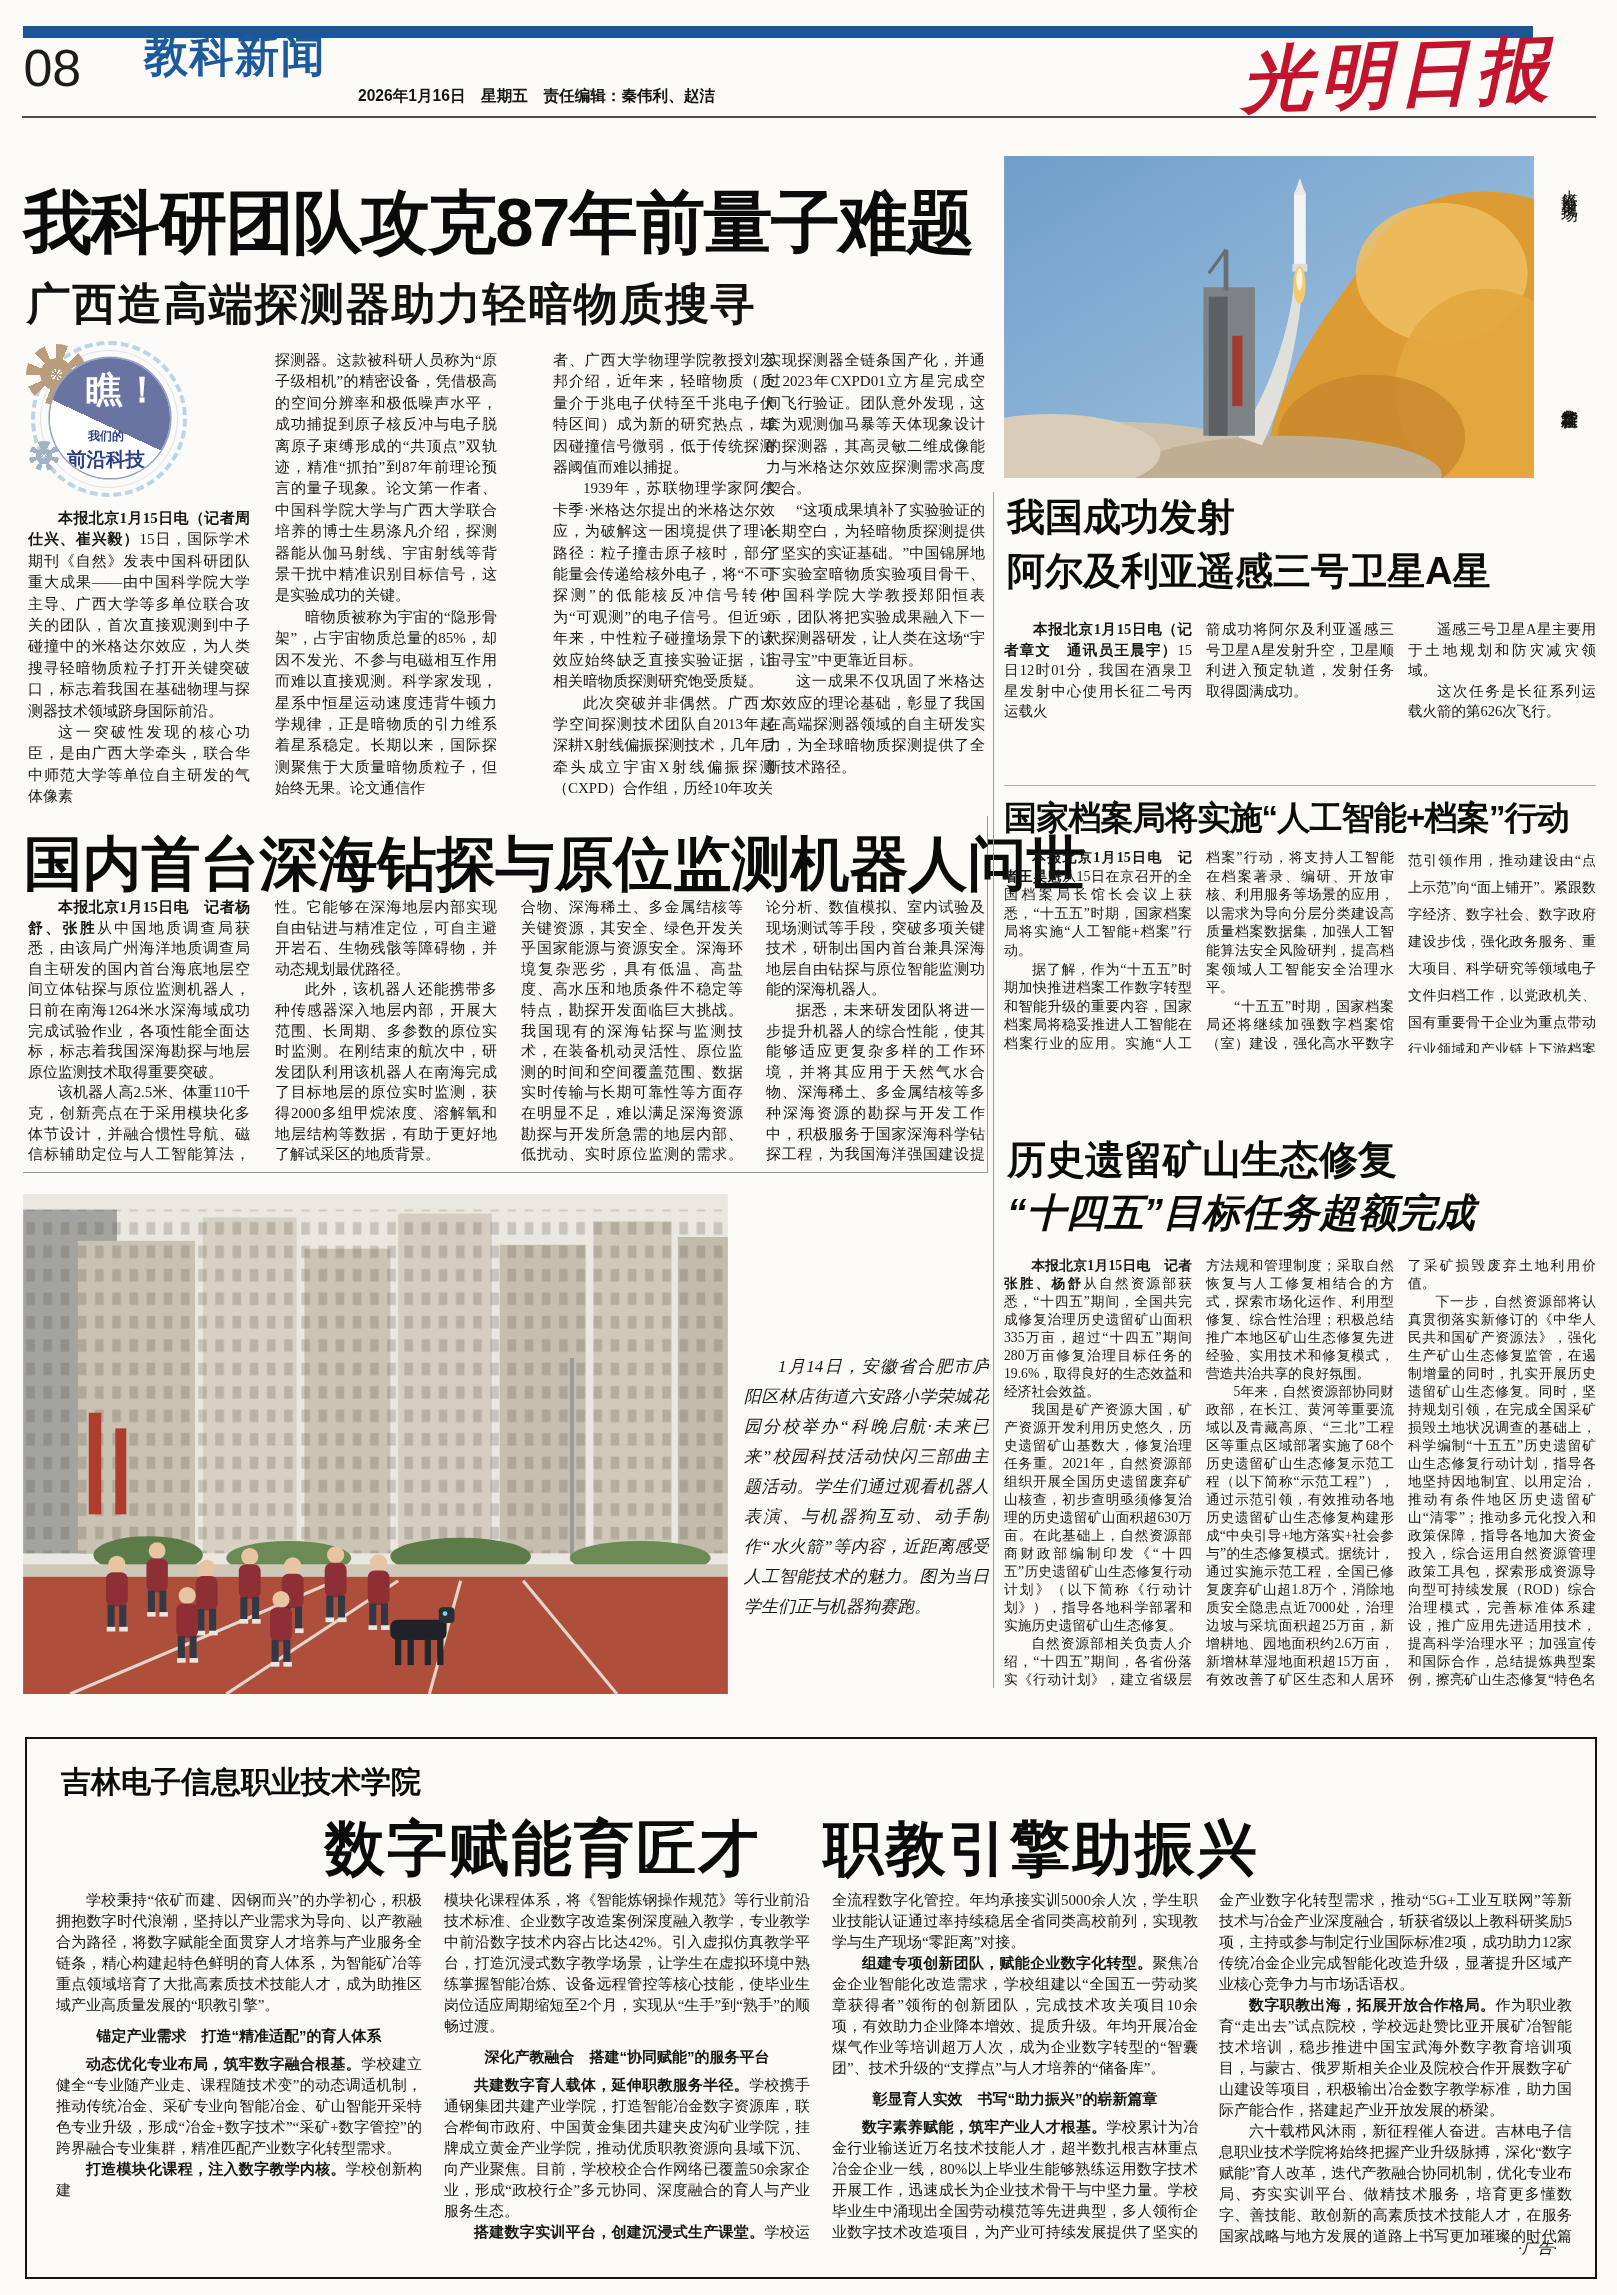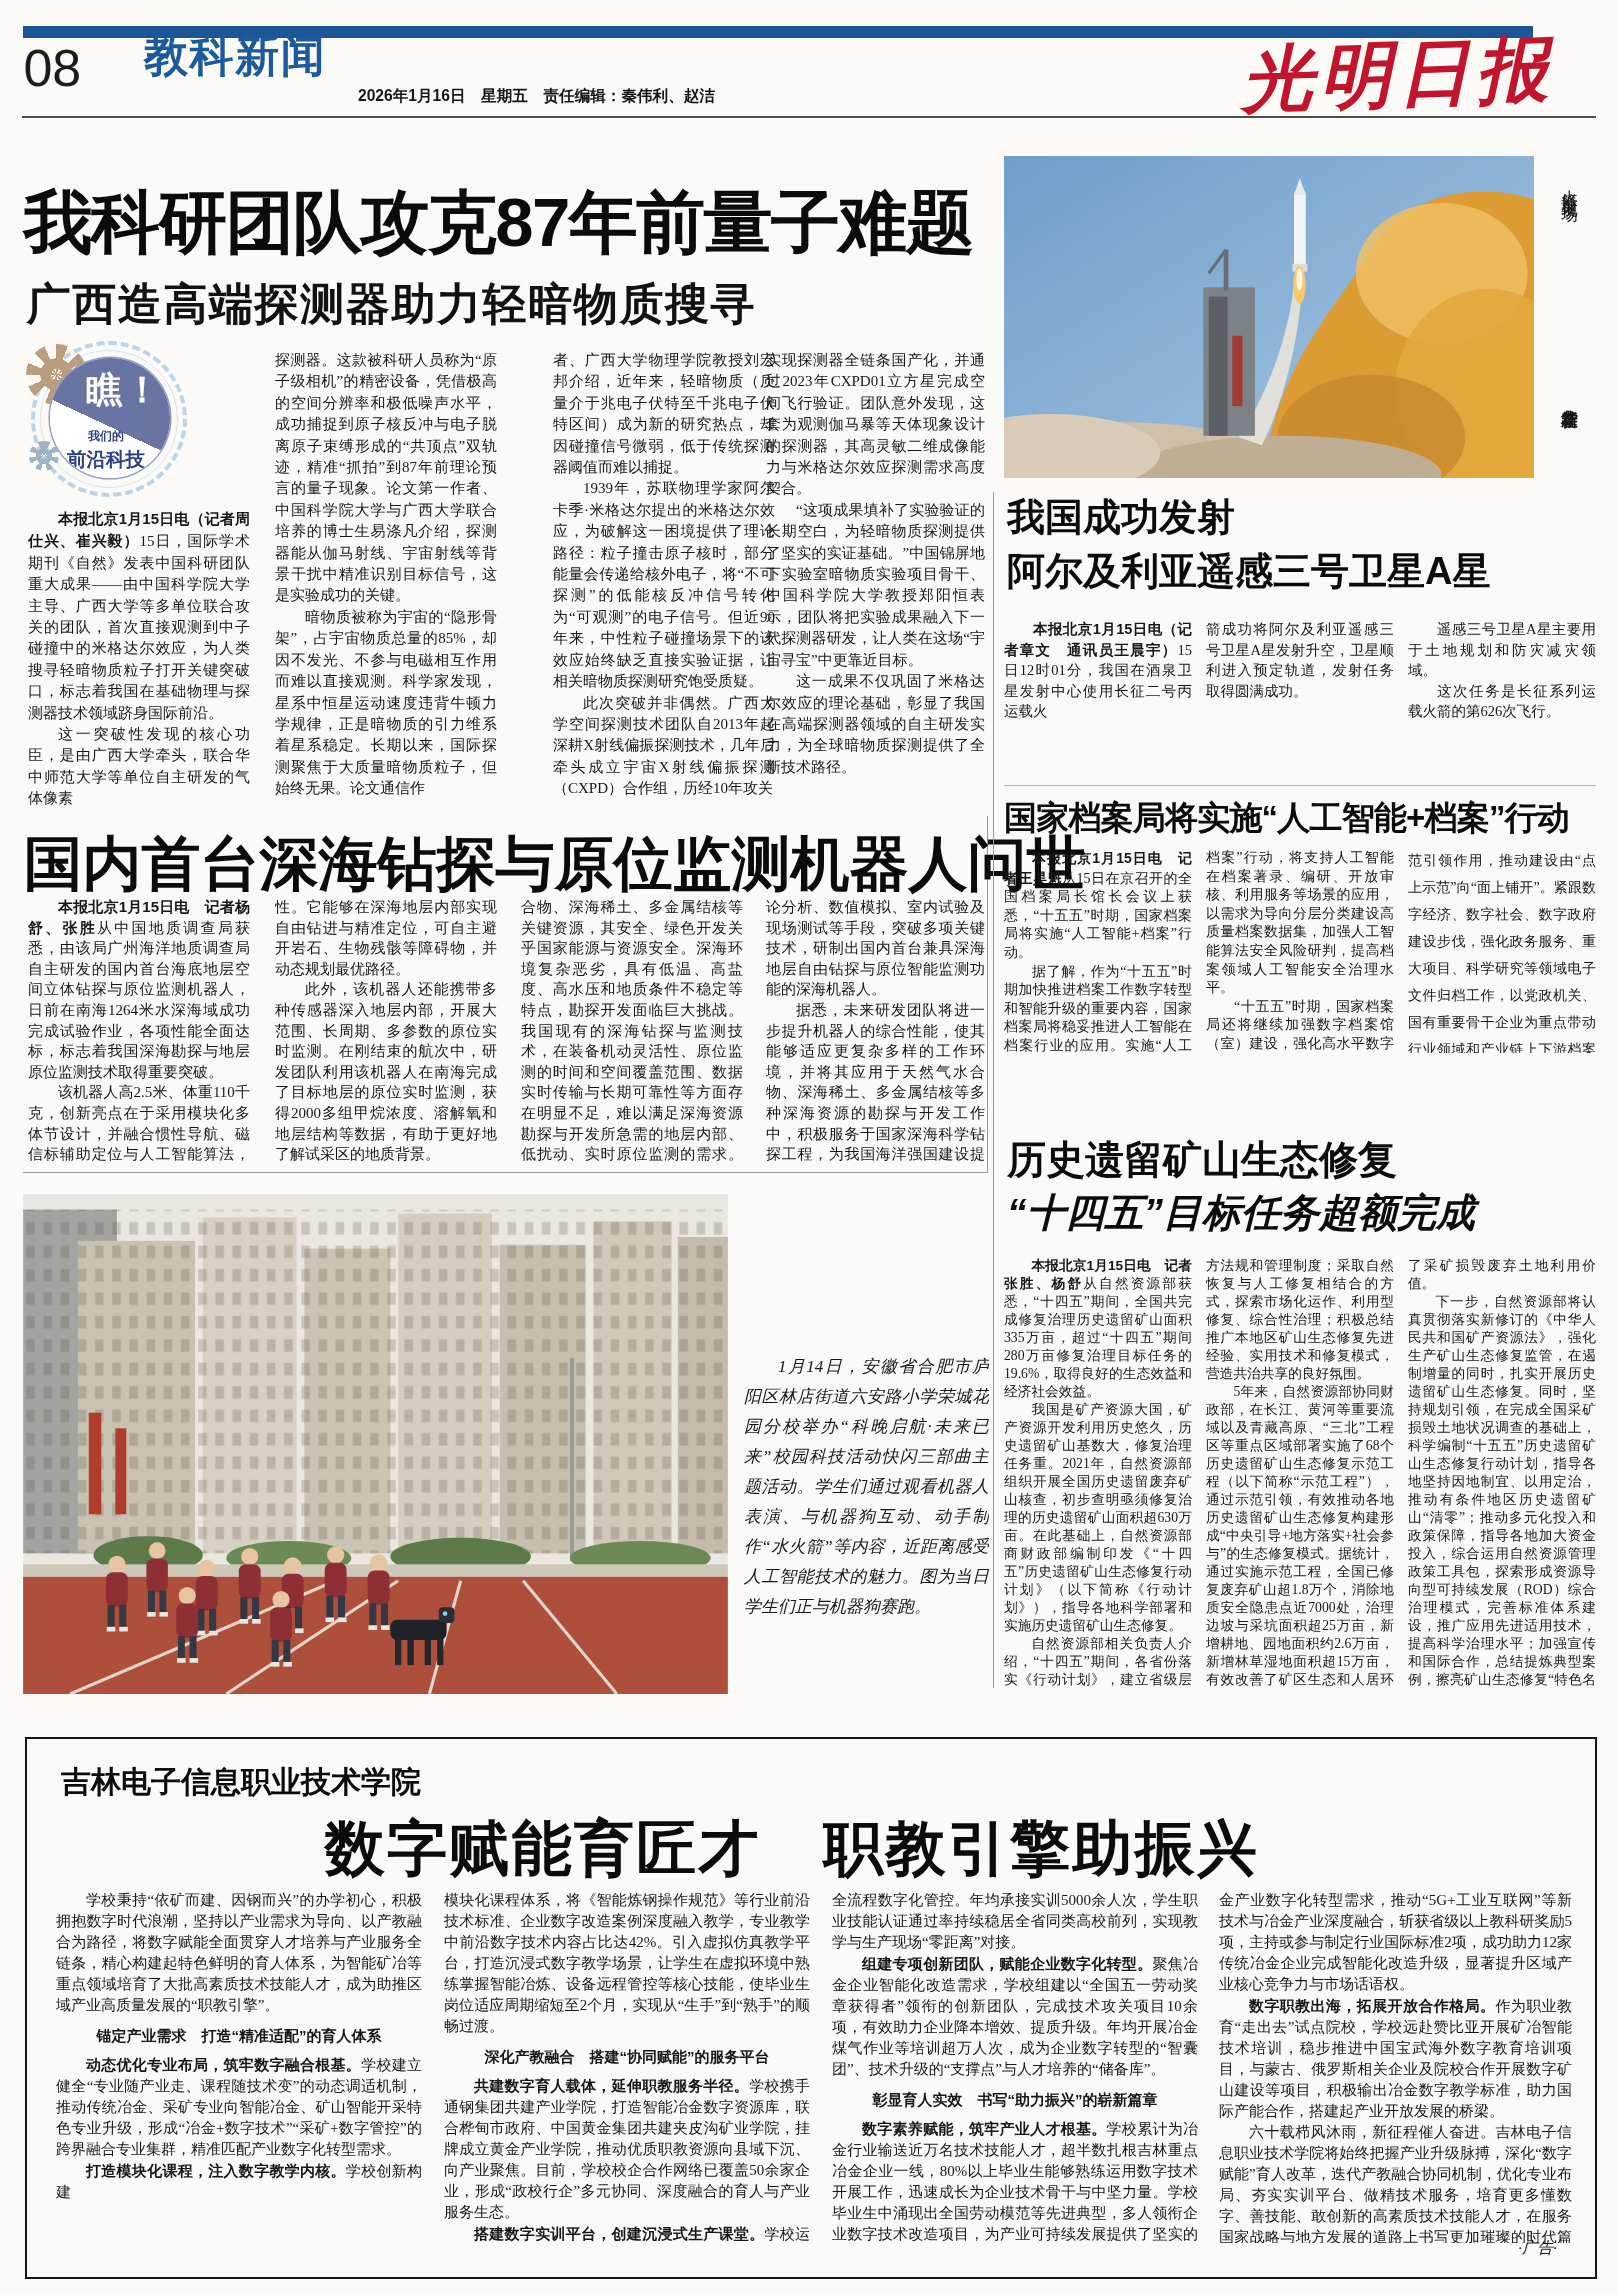--- a/index.html
+++ b/index.html
@@ -4,21 +4,21 @@
 <style>
   html,body{margin:0;padding:0;background:#e8e8e8;}
   .page{position:relative;width:1617px;height:2295px;background:#fbfaf7;font-family:"Liberation Serif",serif;color:#161616;overflow:hidden;}
   .abs{position:absolute;}
   .hl{position:absolute;font-family:"Liberation Sans",sans-serif;font-weight:900;color:#0b0b0b;}
   .col{position:absolute;text-align:justify;overflow:hidden;}
   .col p{margin:0;}
   .para{text-indent:2em;}
   .cont{text-indent:0;}
   .sub-head{text-indent:0 !important;text-align:center;font-weight:bold;font-family:"Liberation Sans",sans-serif;margin:9.4px 0 7.8px 0 !important;}
-  .col b{font-family:Liberation Sans, sans-serif;font-weight:bold;}
+  .col b{font-family:Liberation Serif, serif;font-weight:bold;}
 
   #blue-bar{left:23.4px;top:26px;width:1510px;height:11.7px;background:#1b5796;}
   #page-num{left:23.4px;top:38px;font-size:52px;font-family:"Liberation Sans",sans-serif;color:#1c1c1c;}
   #section-title{left:144px;top:26.6px;font-size:44px;color:#1d5a9c;letter-spacing:1.6px;}
   #dateline{left:358px;top:86px;font-size:15.6px;font-weight:bold;font-family:"Liberation Sans",sans-serif;color:#141414;}
   #masthead{left:1241px;top:26.6px;font-size:72px;color:#c2152d;font-weight:bold;font-style:italic;letter-spacing:6.3px;transform:rotate(-2deg);font-family:"Liberation Serif",serif;}
   #head-rule{left:22px;top:116px;width:1574px;height:2.3px;background:#4c4c4c;}
 
   #q-head{left:23.4px;top:177px;width:966px;font-size:69px;letter-spacing:-1.6px;white-space:nowrap;}
   #q-sub{position:absolute;left:26.6px;top:275px;font-size:44px;font-weight:600;white-space:nowrap;letter-spacing:1.6px;color:#111;}

